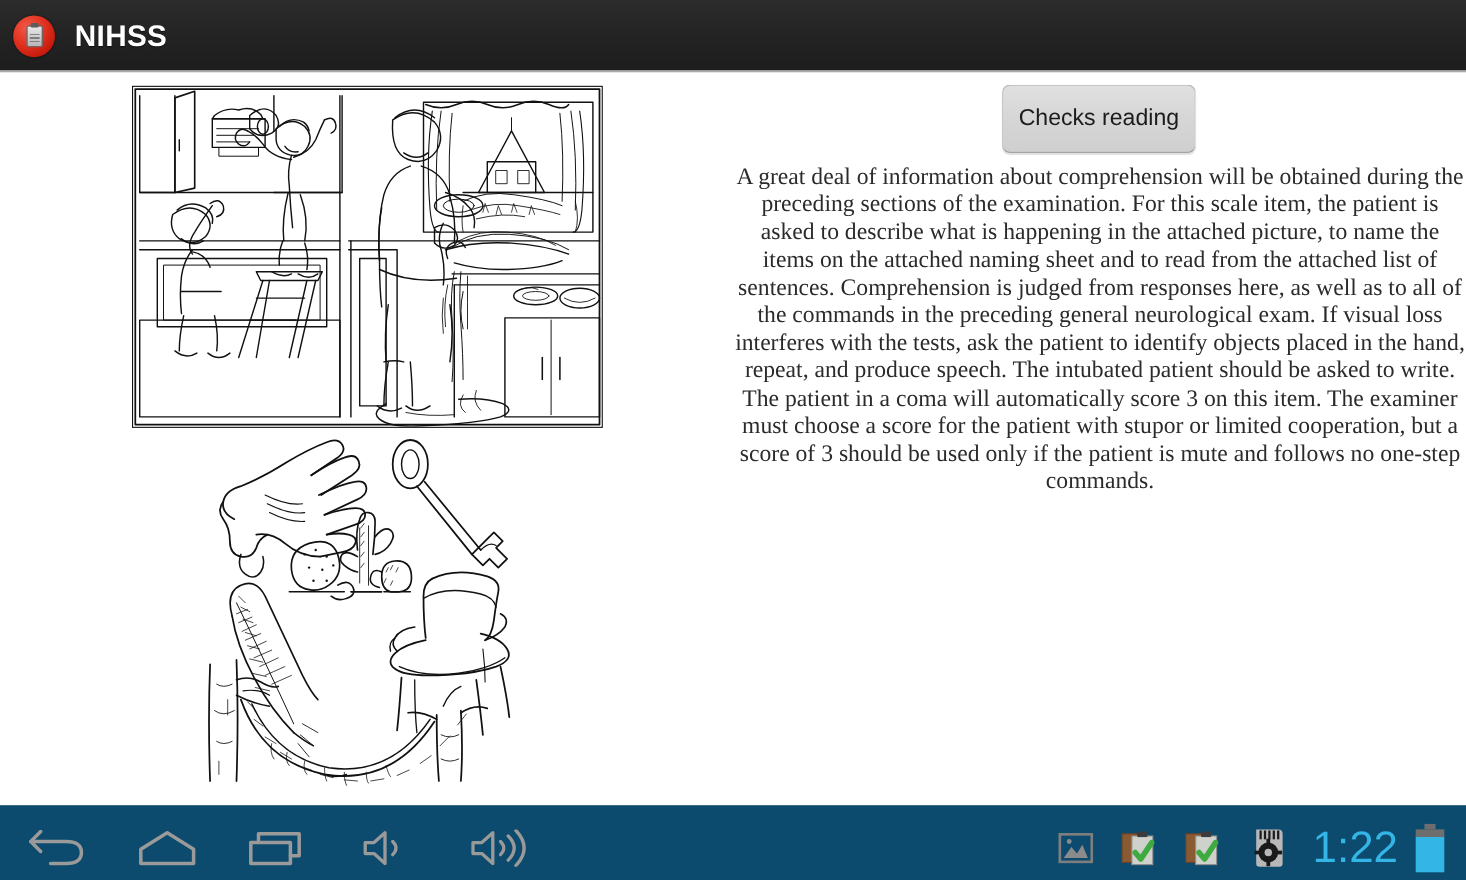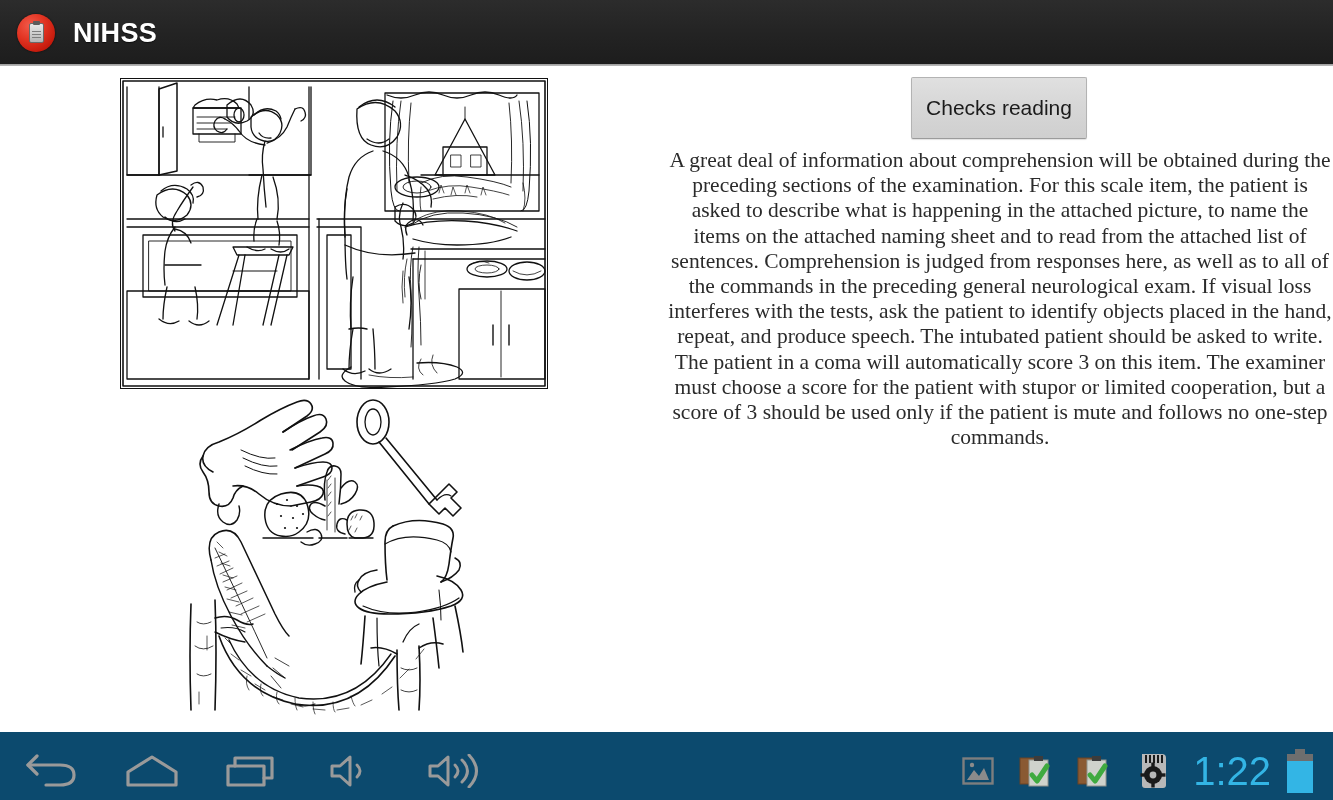--- a/index.html
+++ b/index.html
@@ -18,21 +18,21 @@
   
   #title-bar {
     position: absolute;
     left: 0; top: 0;
     width: 1333px;
     height: 66px;
     background: linear-gradient(to bottom, #2c2c2c 0%, #232323 52%, #1d1d1d 97%, #9a9a9a 97%, #bdbdbd 100%);
     display: flex;
     align-items: center;
     box-sizing: border-box;
-    padding-left: 17px;
+    padding-left: 12px;
   }
   #app-icon {
     width: 38px; height: 38px;
     border-radius: 50%;
     background: radial-gradient(circle at 34% 30%, #f15a4a 0%, #e23422 40%, #c51a0c 75%, #8e1207 100%);
     display: flex; align-items: center; justify-content: center;
     flex: 0 0 auto;
     box-shadow: 0 0 2px rgba(0,0,0,0.7);
   }
   #app-icon .clip {
@@ -100,21 +100,21 @@
   #kitchen-picture svg, #naming-sheet svg { display: block; }
 
   
   #checks-reading-button {
     position: absolute;
     left: 911px; top: 11px;
     width: 176px; height: 62px;
     background: linear-gradient(to bottom, #e0e0e0 0%, #d7d7d7 45%, #cfcfcf 100%);
     border: 1px solid #b3b3b3;
     border-bottom-color: #9b9b9b;
-    border-radius: 2px;
+    border-radius: 7px;
     box-sizing: border-box;
     color: #1b1b1b;
     font-size: 21px;
     display: flex;
     align-items: center;
     justify-content: center;
     cursor: pointer;
     box-shadow: 0 1px 1px rgba(0,0,0,0.12);
   }
   #description-text {

